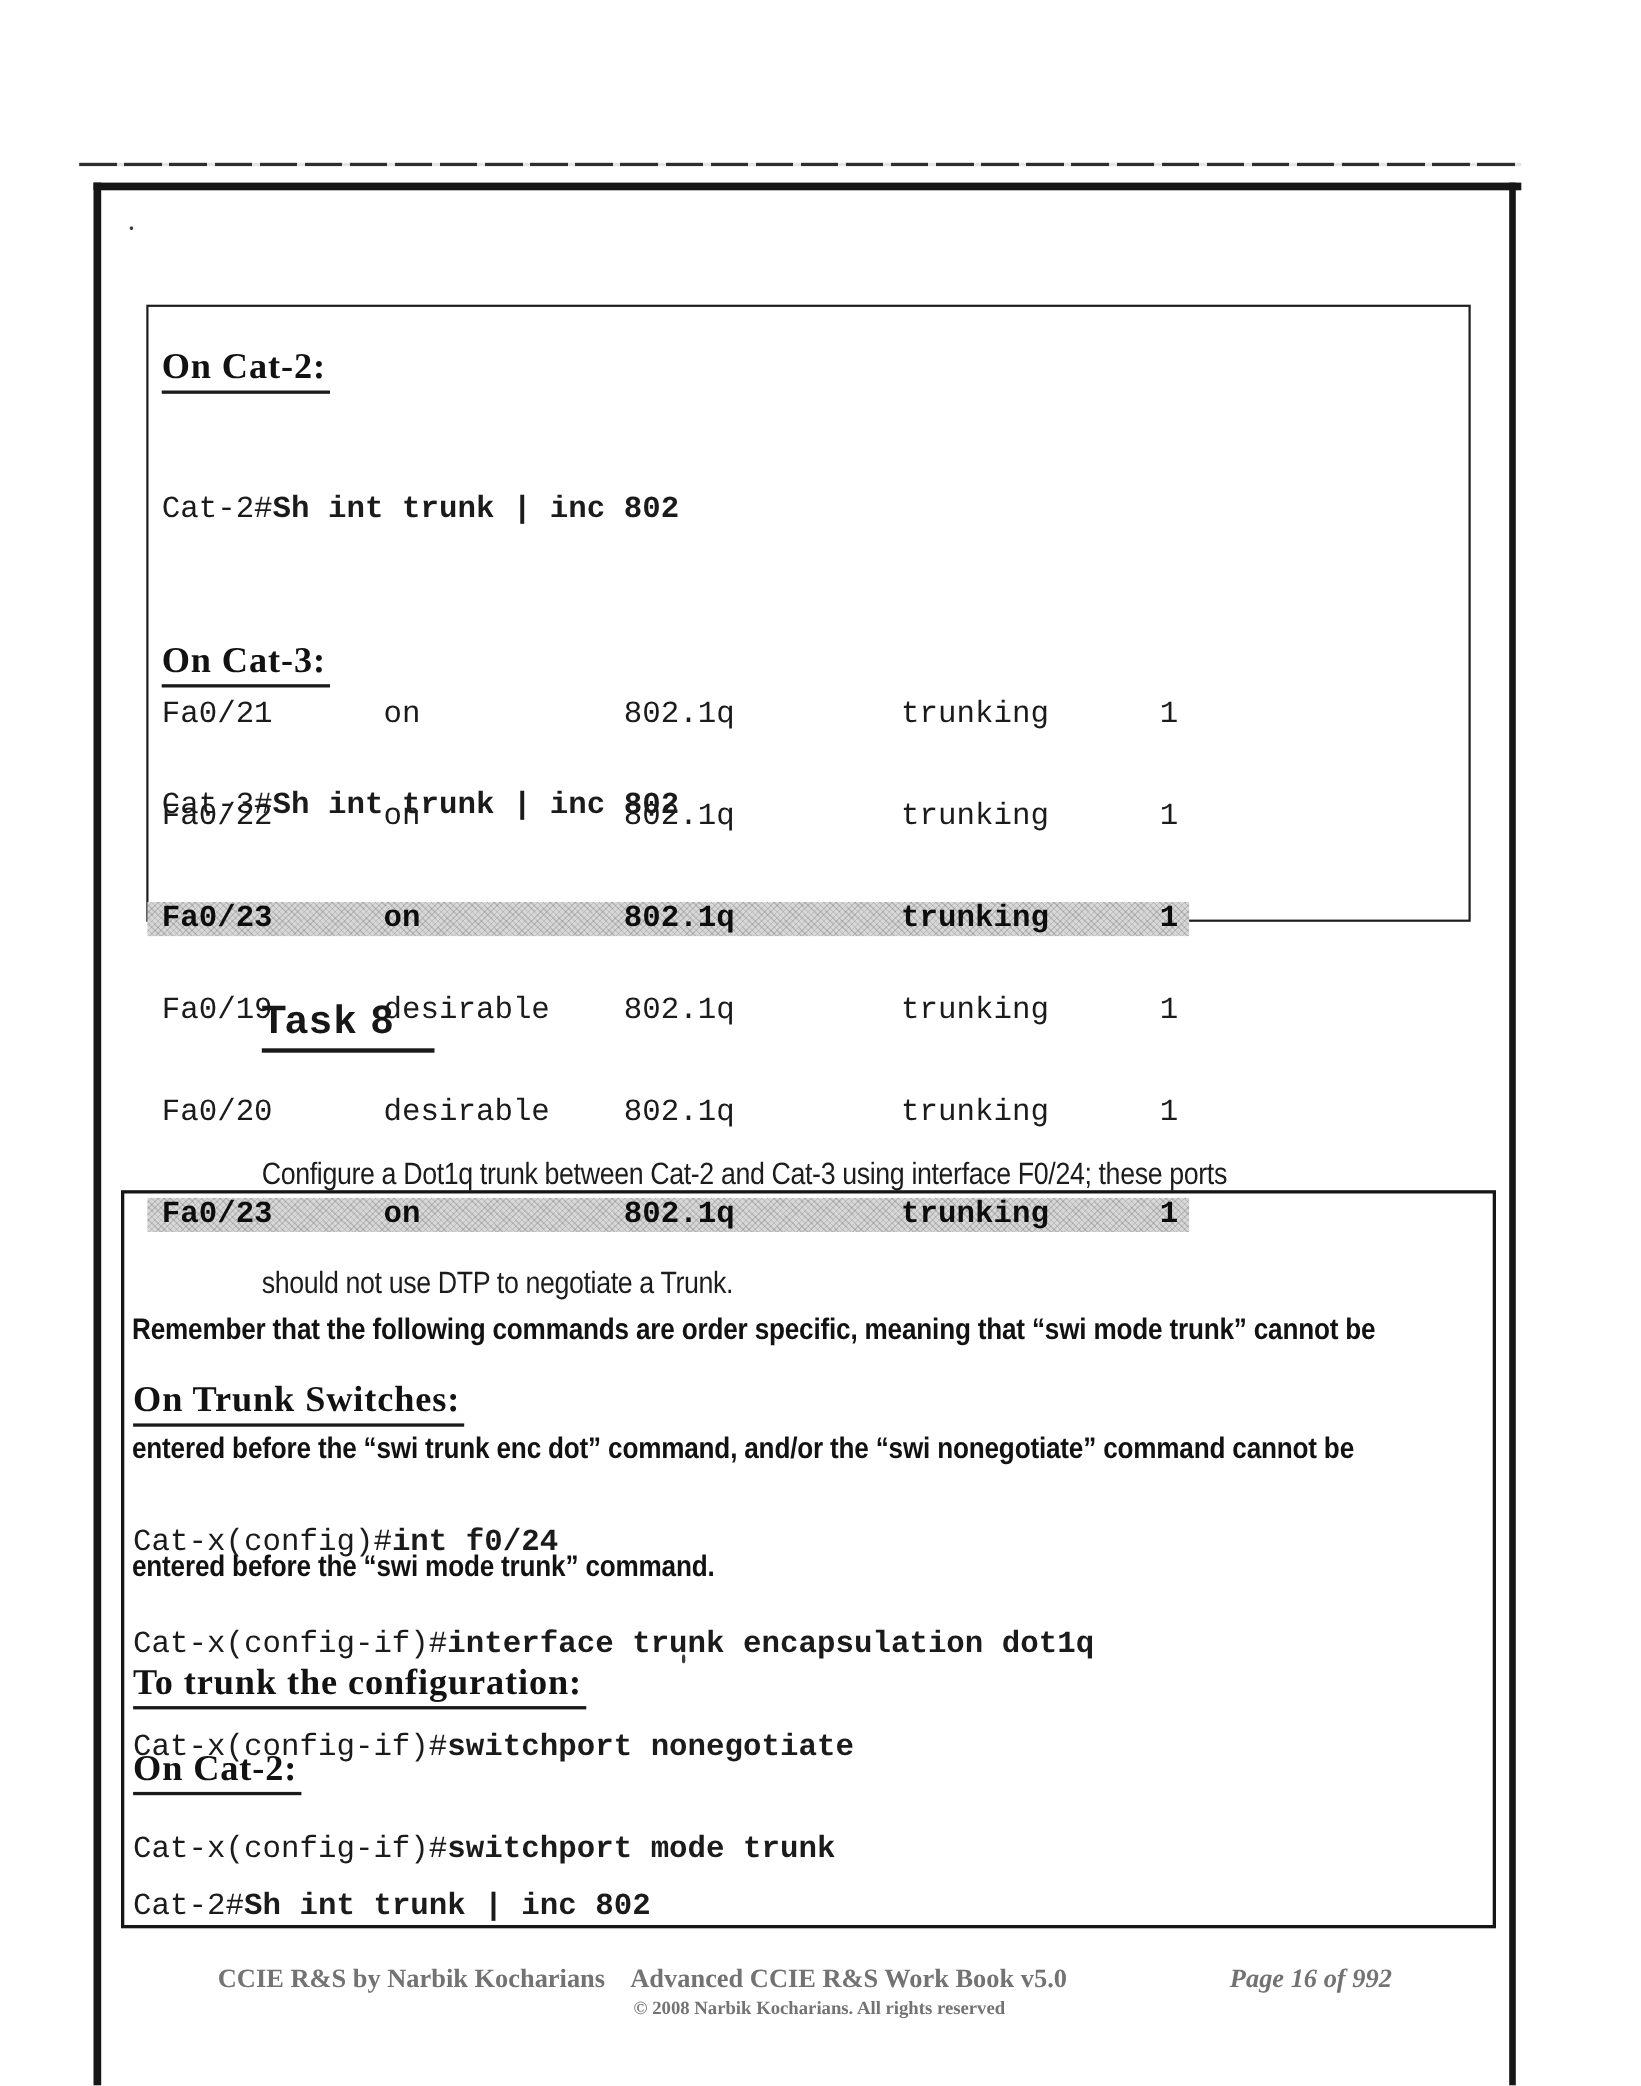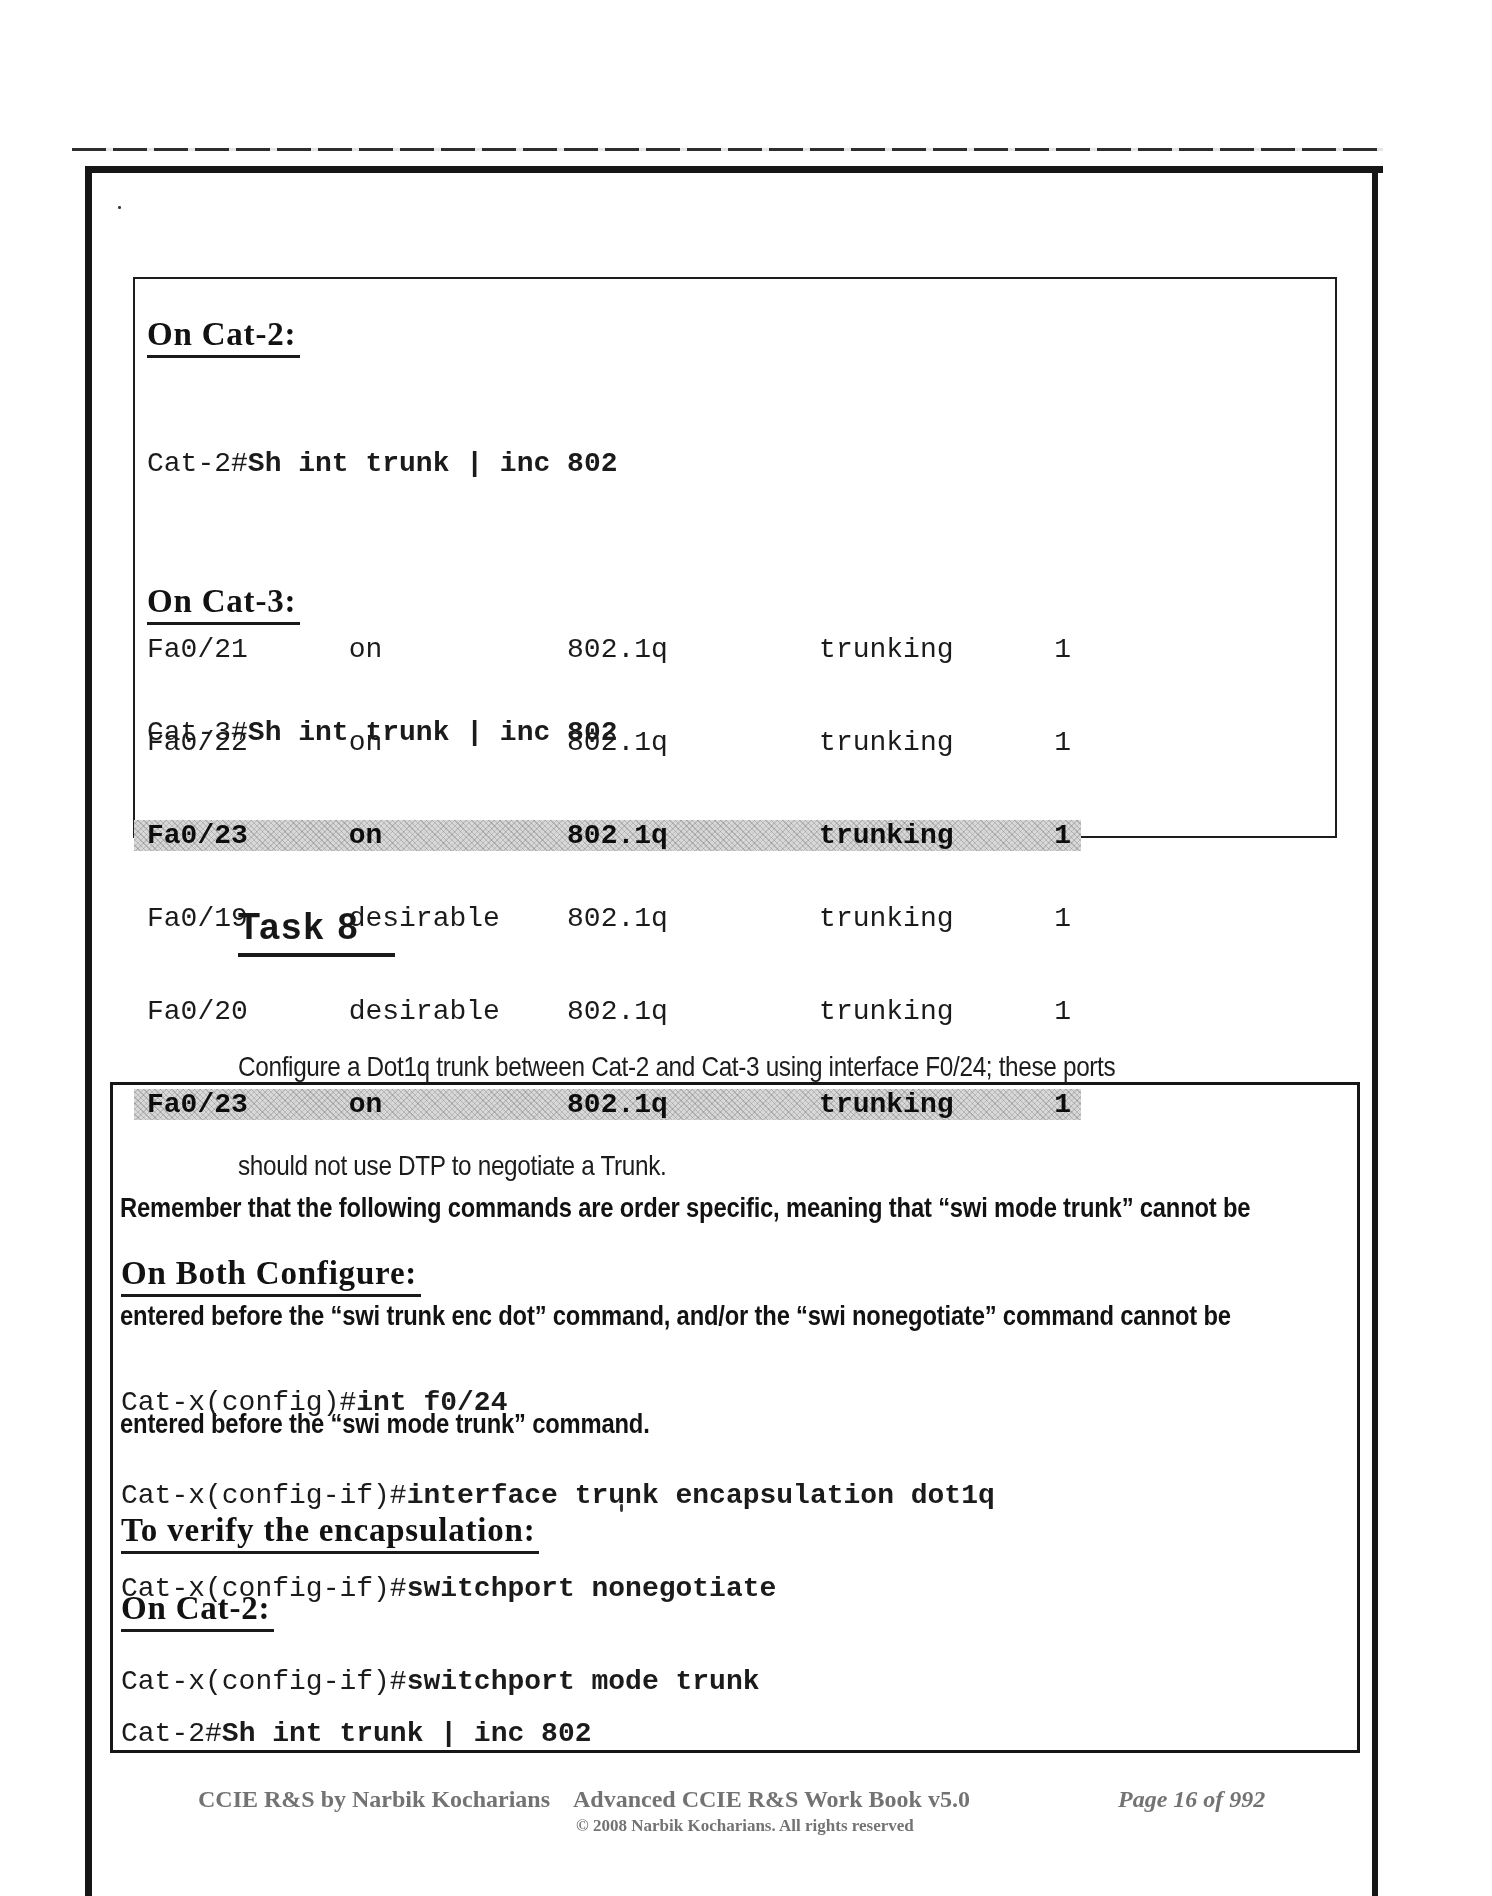--- a/index.html
+++ b/index.html
@@ -107,32 +107,32 @@
 
 <div class="sbox" style="left:110px;top:1082px;width:1244px;height:665px;"></div>
 
 <div class="abs note-text" style="left:120px;top:1118px;">
   <span class="note-line">Remember that the following commands are order specific, meaning that “swi mode trunk” cannot be</span>
   <span class="note-line">entered before the “swi trunk enc dot” command, and/or the “swi nonegotiate” command cannot be</span>
   <span class="note-line">entered before the “swi mode trunk” command.</span>
 </div>
 
 <div class="abs" style="left:121px;top:1255px;">
-  <span class="serif-h">On Both Configure:</span>
+  <span class="serif-h">On Trunk Switches:</span>
 </div>
 
 <div class="abs mono" style="left:121px;top:1325px;">
   <span class="cline"><span>Cat-x(config)#</span><b>int f0/24</b></span>
   <span class="cline"><span>Cat-x(config-if)#</span><b>interface trunk encapsulation dot1q</b></span>
   <span class="cline"><span>Cat-x(config-if)#</span><b>switchport nonegotiate</b></span>
   <span class="cline"><span>Cat-x(config-if)#</span><b>switchport mode trunk</b></span>
 </div>
 
 <div class="abs" style="left:121px;top:1512px;">
-  <span class="serif-h">To verify the encapsulation:</span>
+  <span class="serif-h">To trunk the configuration:</span>
 </div>
 
 <div class="abs" style="left:121px;top:1590px;">
   <span class="serif-h">On Cat-2:</span>
 </div>
 
 <div class="abs mono" style="left:121px;top:1656px;">
   <span class="cline"><span>Cat-2#</span><b>Sh int trunk | inc 802</b></span>
   <span class="cline"></span>
   

